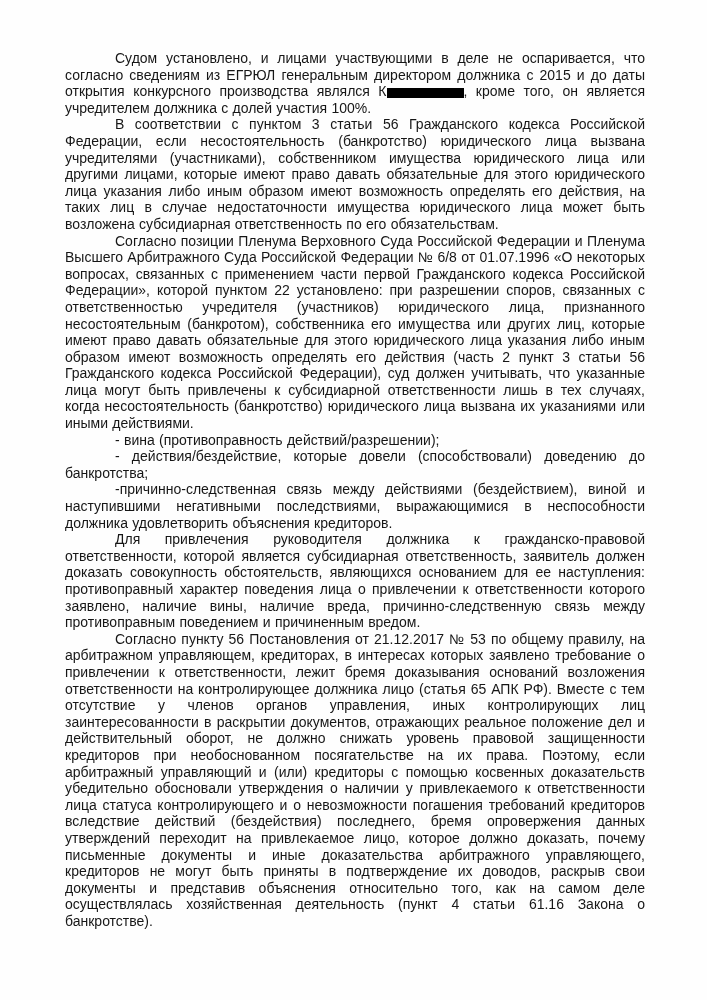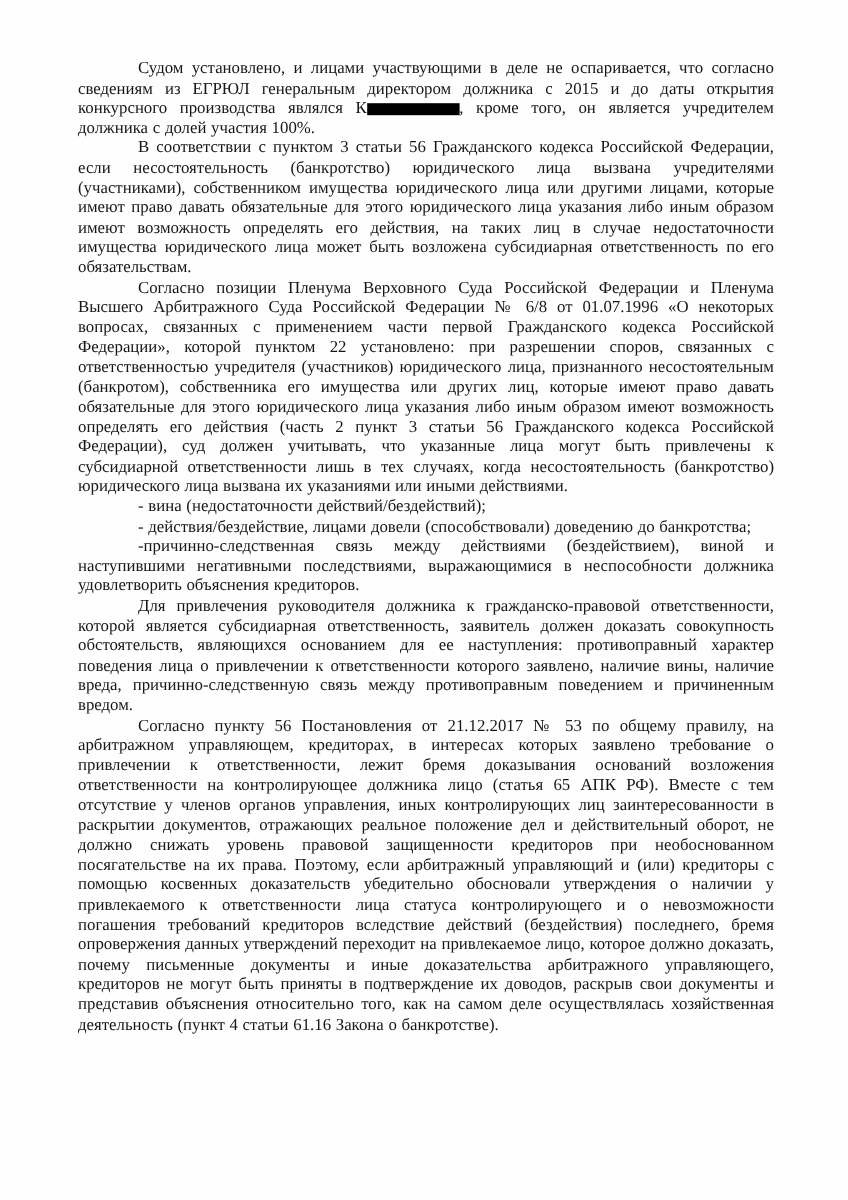--- a/index.html
+++ b/index.html
@@ -13,21 +13,21 @@
     overflow: hidden;
   }
   main.page {
     box-sizing: border-box;
     width: 707px;
     height: 1000px;
     background: #fefefe;
     padding: 50px 62px 0 65px;
   }
   .doc-body {
-    font-family: Liberation Serif, serif;
+    font-family: Liberation Sans, sans-serif;
     font-size: 14px;
     line-height: 16.6px;
     color: #161616;
     text-align: justify;
     hyphens: none;
     word-spacing: 0.4px;
   }
   p.para {
     margin: 0;
     text-indent: 50px;
@@ -39,19 +39,19 @@
   }
 </style>
 </head>
 <body>
 
 <main class="page">
   <section id="doc-body" class="doc-body">
       <p class="para">Судом установлено, и лицами участвующими в деле не оспаривается, что согласно сведениям из ЕГРЮЛ генеральным директором должника с 2015 и до даты открытия конкурсного производства являлся К<span class="redaction" style="width: 77px; height: 10px; background: rgb(0, 0, 0);"></span>, кроме того, он является учредителем должника с долей участия 100%.</p>
       <p class="para">В соответствии с пунктом 3 статьи 56 Гражданского кодекса Российской Федерации, если несостоятельность (банкротство) юридического лица вызвана учредителями (участниками), собственником имущества юридического лица или другими лицами, которые имеют право давать обязательные для этого юридического лица указания либо иным образом имеют возможность определять его действия, на таких лиц в случае недостаточности имущества юридического лица может быть возложена субсидиарная ответственность по его обязательствам.</p>
       <p class="para">Согласно позиции Пленума Верховного Суда Российской Федерации и Пленума Высшего Арбитражного Суда Российской Федерации № 6/8 от 01.07.1996 «О некоторых вопросах, связанных с применением части первой Гражданского кодекса Российской Федерации», которой пунктом 22 установлено: при разрешении споров, связанных с ответственностью учредителя (участников) юридического лица, признанного несостоятельным (банкротом), собственника его имущества или других лиц, которые имеют право давать обязательные для этого юридического лица указания либо иным образом имеют возможность определять его действия (часть 2 пункт 3 статьи 56 Гражданского кодекса Российской Федерации), суд должен учитывать, что указанные лица могут быть привлечены к субсидиарной ответственности лишь в тех случаях, когда несостоятельность (банкротство) юридического лица вызвана их указаниями или иными действиями.</p>
-      <p class="para">- вина (недостаточности действий/бездействий);</p>
-      <p class="para">- действия/бездействие, лицами довели (способствовали) доведению до банкротства;</p>
+      <p class="para">- вина (противоправность действий/разрешении);</p>
+      <p class="para">- действия/бездействие, которые довели (способствовали) доведению до банкротства;</p>
       <p class="para">-причинно-следственная связь между действиями (бездействием), виной и наступившими негативными последствиями, выражающимися в неспособности должника удовлетворить объяснения кредиторов.</p>
       <p class="para">Для привлечения руководителя должника к гражданско-правовой ответственности, которой является субсидиарная ответственность, заявитель должен доказать совокупность обстоятельств, являющихся основанием для ее наступления: противоправный характер поведения лица о привлечении к ответственности которого заявлено, наличие вины, наличие вреда, причинно-следственную связь между противоправным поведением и причиненным вредом.</p>
       <p class="para">Согласно пункту 56 Постановления от 21.12.2017 № 53 по общему правилу, на арбитражном управляющем, кредиторах, в интересах которых заявлено требование о привлечении к ответственности, лежит бремя доказывания оснований возложения ответственности на контролирующее должника лицо (статья 65 АПК РФ). Вместе с тем отсутствие у членов органов управления, иных контролирующих лиц заинтересованности в раскрытии документов, отражающих реальное положение дел и действительный оборот, не должно снижать уровень правовой защищенности кредиторов при необоснованном посягательстве на их права. Поэтому, если арбитражный управляющий и (или) кредиторы с помощью косвенных доказательств убедительно обосновали утверждения о наличии у привлекаемого к ответственности лица статуса контролирующего и о невозможности погашения требований кредиторов вследствие действий (бездействия) последнего, бремя опровержения данных утверждений переходит на привлекаемое лицо, которое должно доказать, почему письменные документы и иные доказательства арбитражного управляющего, кредиторов не могут быть приняты в подтверждение их доводов, раскрыв свои документы и представив объяснения относительно того, как на самом деле осуществлялась хозяйственная деятельность (пункт 4 статьи 61.16 Закона о банкротстве).</p>
     </section>
 </main>
 
 </body></html>

